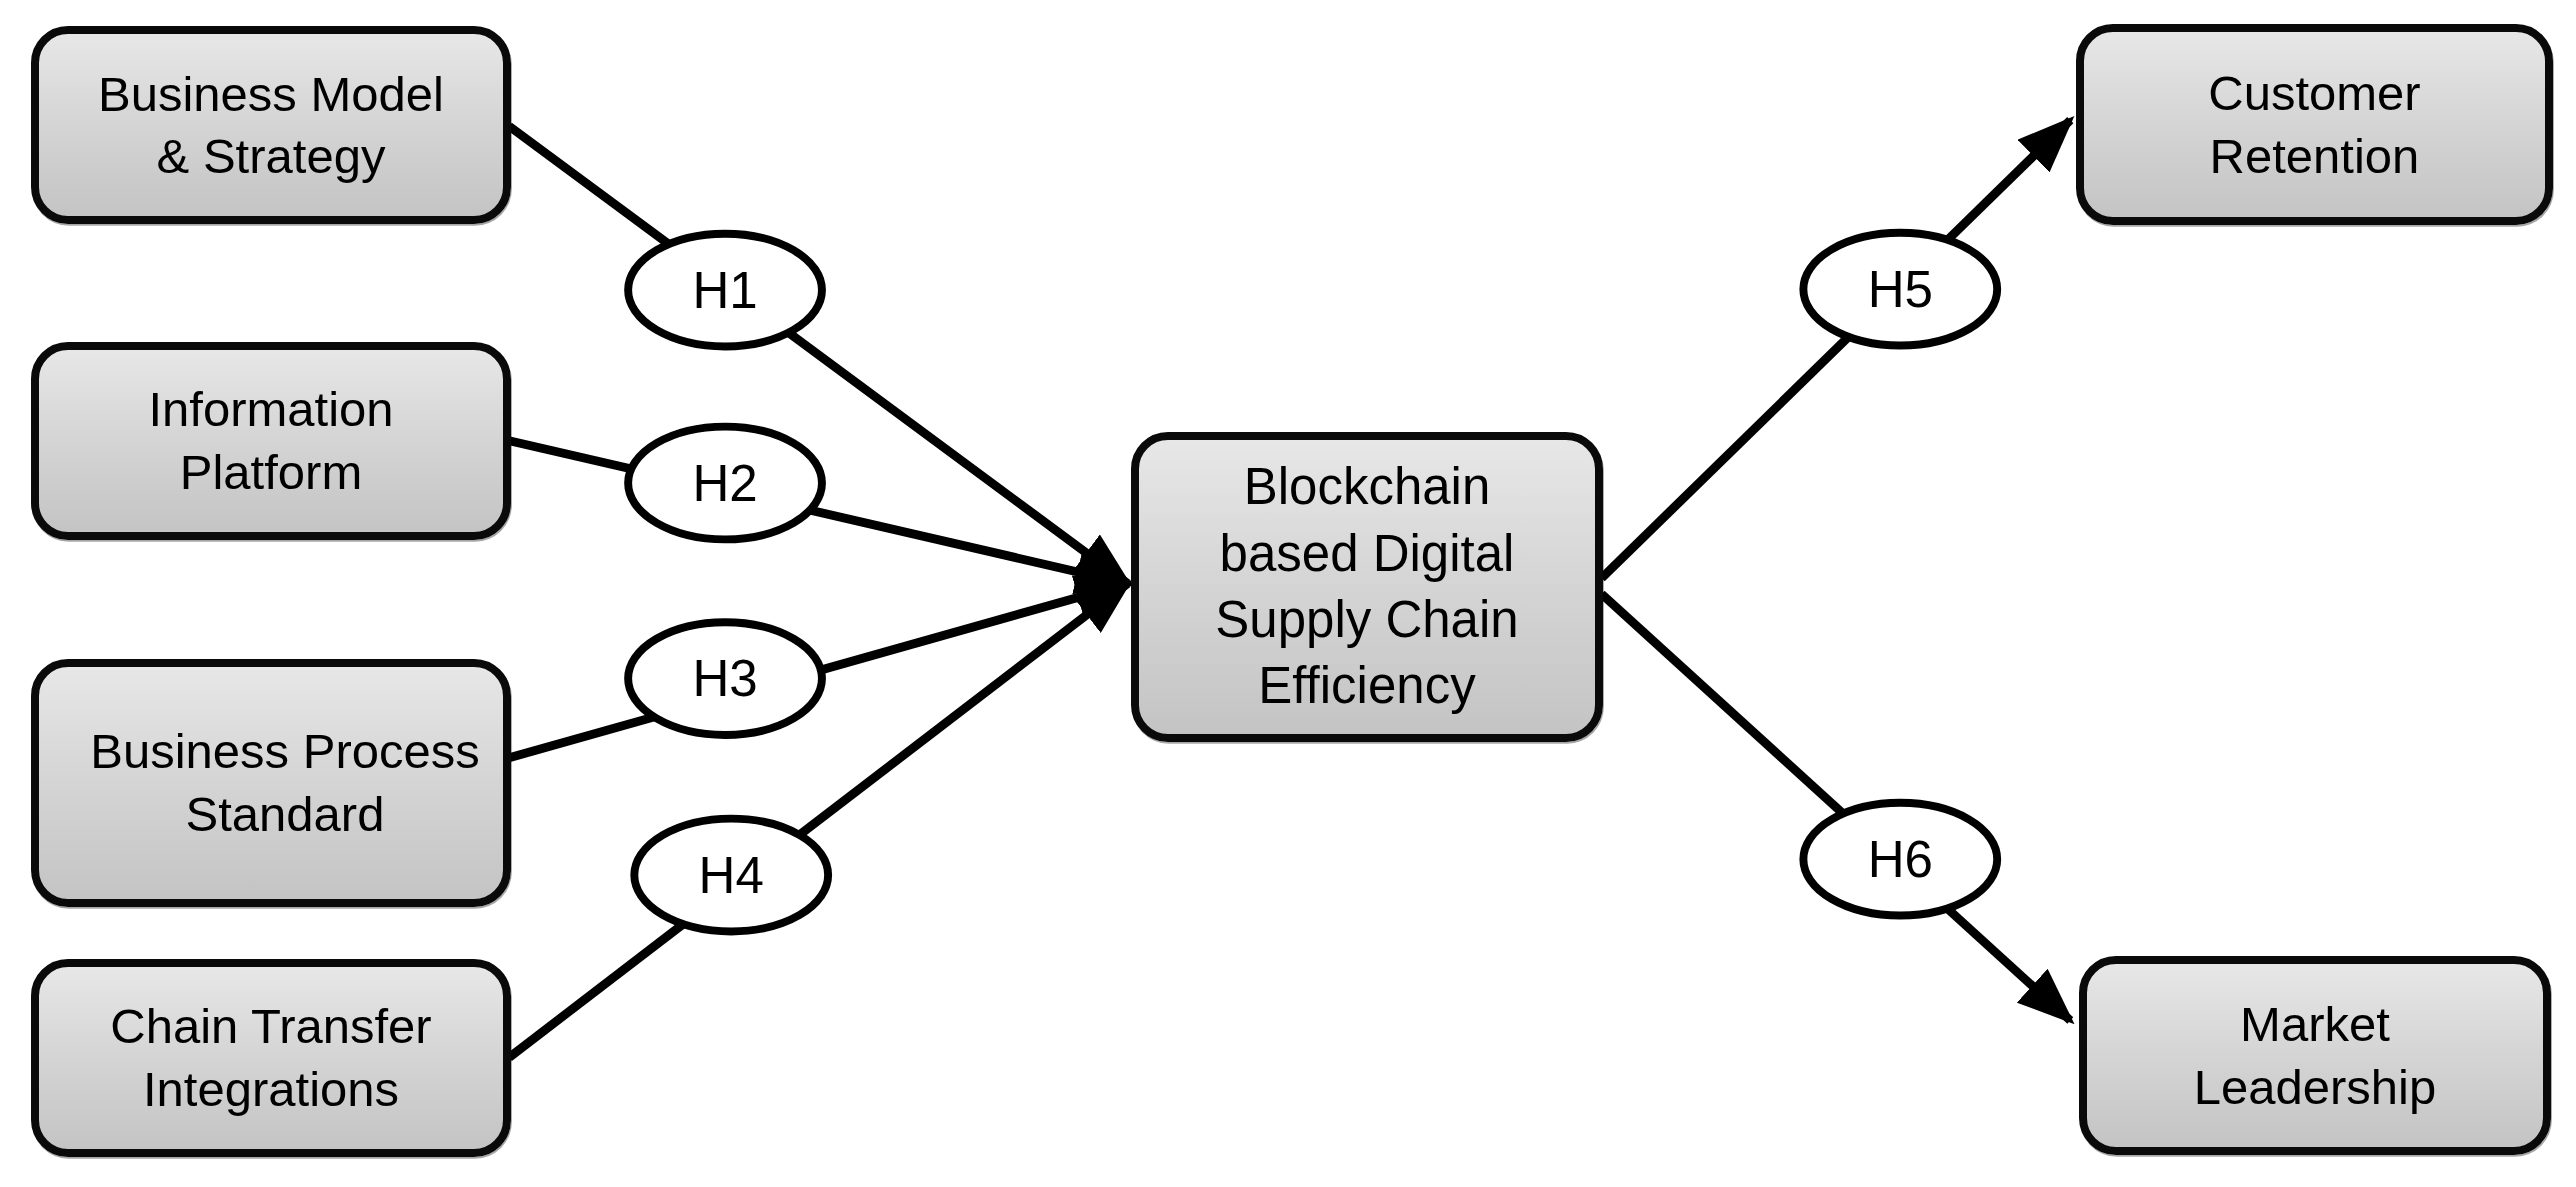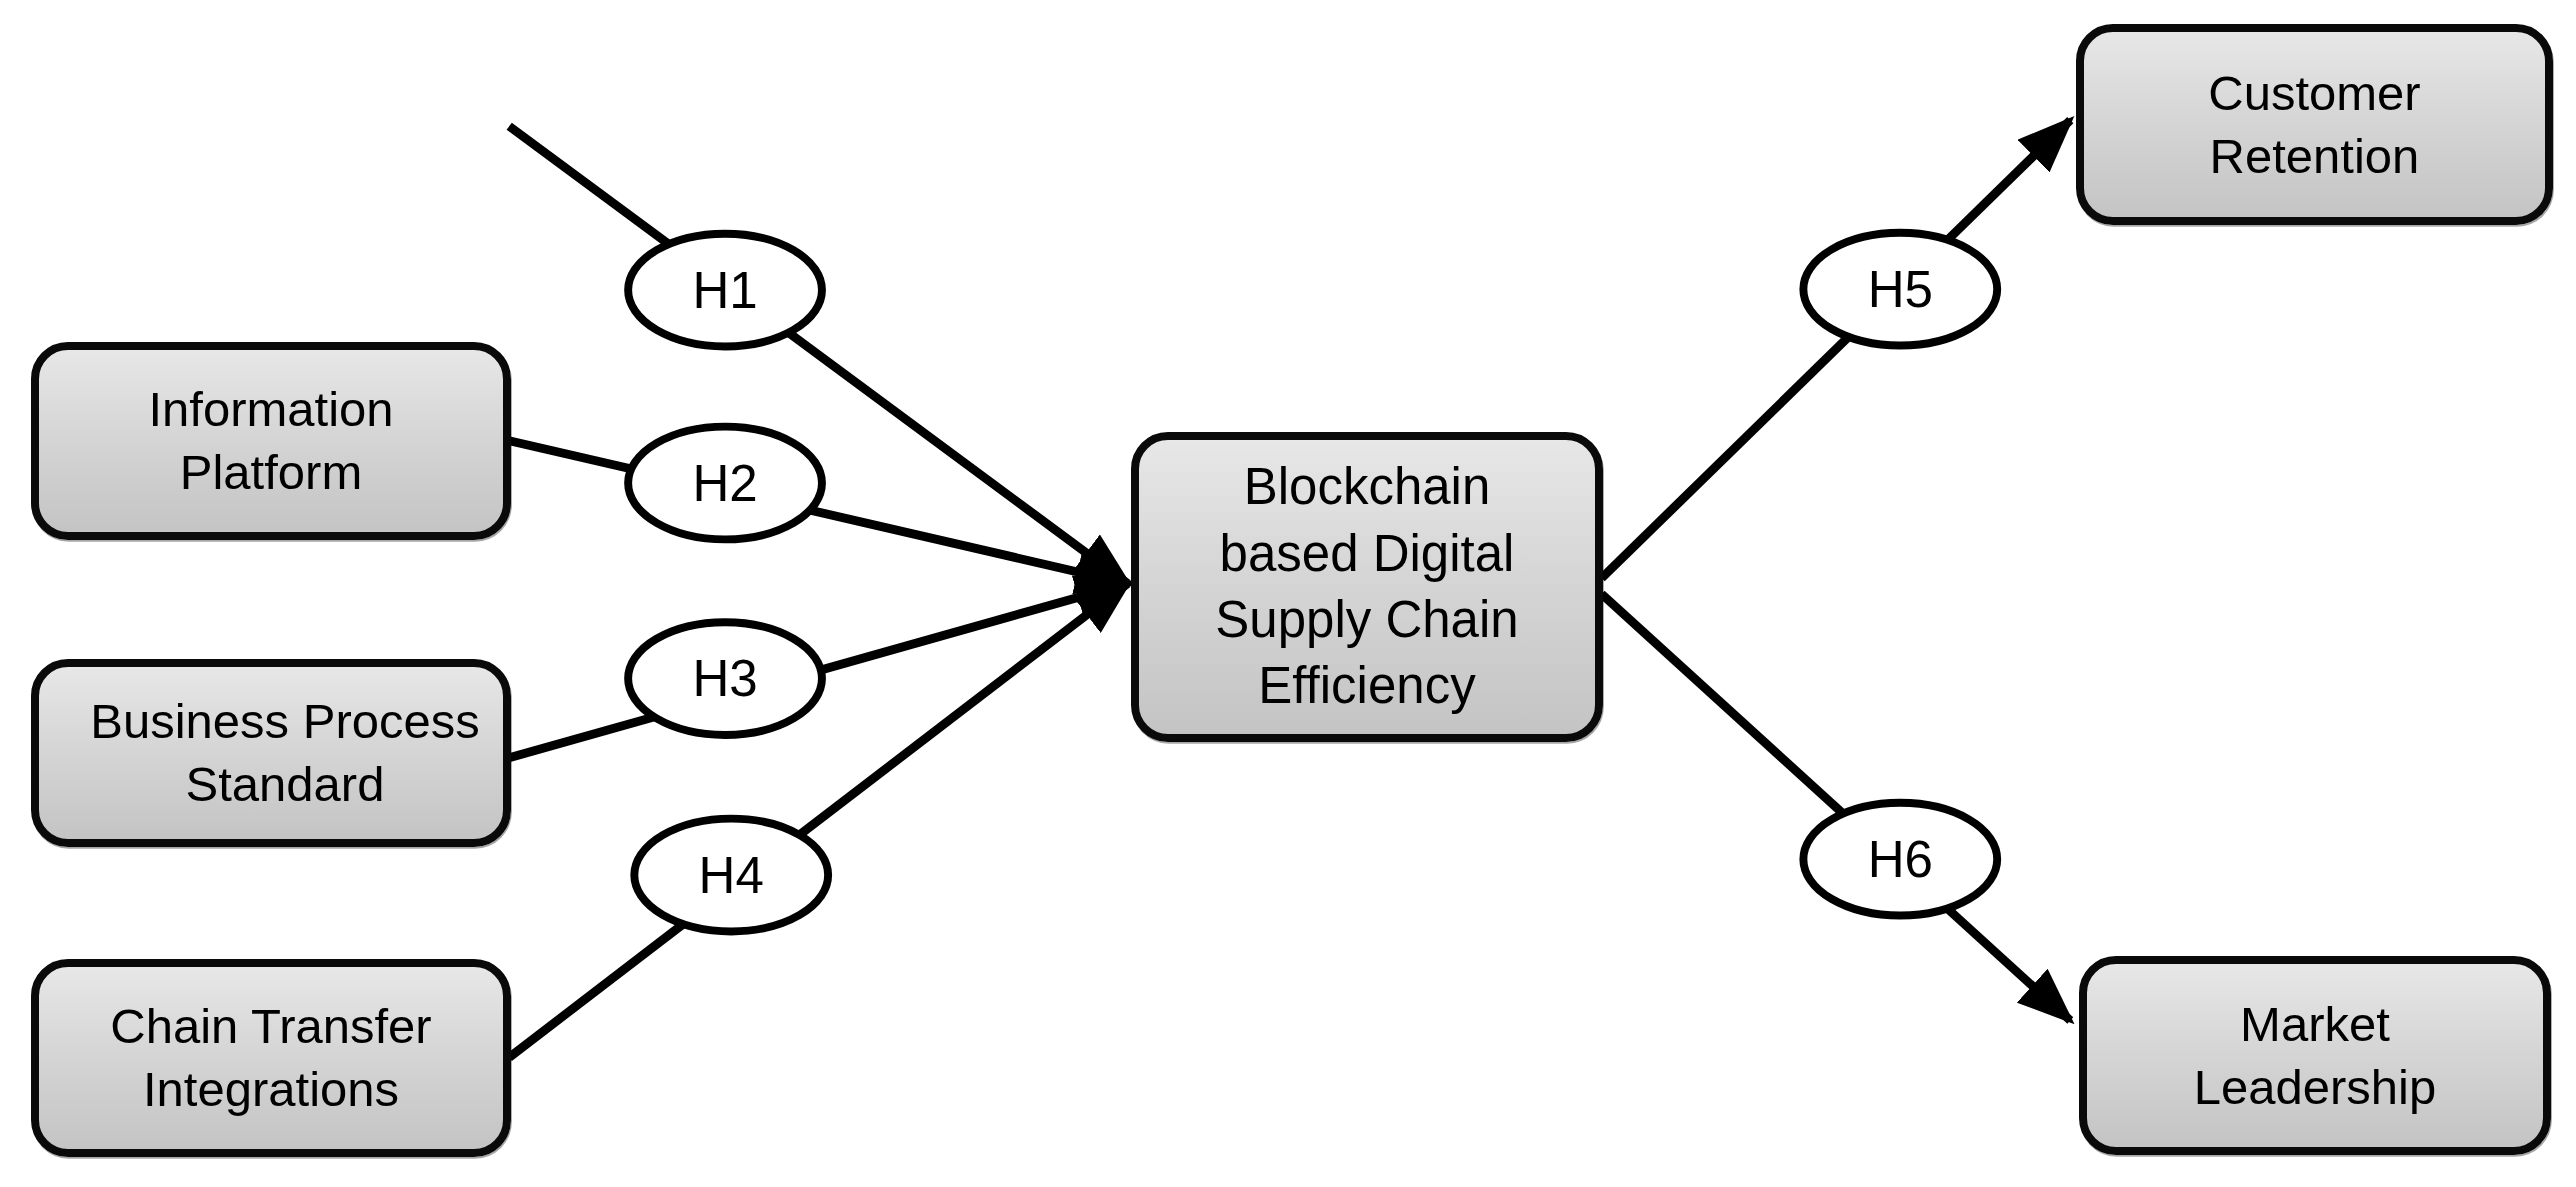--- a/index.html
+++ b/index.html
@@ -88,25 +88,27 @@
     <ellipse class="hyp-ellipse" cx="2157" cy="975" rx="110" ry="64"></ellipse>
 
     <text class="hyp-text" x="823" y="349">H1</text>
     <text class="hyp-text" x="823" y="568">H2</text>
     <text class="hyp-text" x="823" y="790">H3</text>
     <text class="hyp-text" x="830" y="1013">H4</text>
     <text class="hyp-text" x="2157" y="348">H5</text>
     <text class="hyp-text" x="2157" y="995">H6</text>
   </svg>
 
+  <div class="node" style="left:31px;  top:26.4px;   width:480px; height:198px;">Business Model
+&amp; Strategy</div>
 
   <div class="node" style="left:31px;  top:342px;  width:480px; height:198px;">Information
 Platform</div>
 
-  <div class="node" style="left:31px;  top:659px;  width:480px; height:188px;padding-left:28px;">Business Process
+  <div class="node" style="left:31px;  top:659px;  width:480px; height:248px;padding-left:28px;">Business Process
 Standard</div>
 
   <div class="node" style="left:31px;  top:959px; width:480px; height:198px;">Chain Transfer
 Integrations</div>
 
   <div class="node mediator" style="left:1131px; top:432px; width:472px; height:310px;">Blockchain
 based Digital
 Supply Chain
 Efficiency</div>
 

